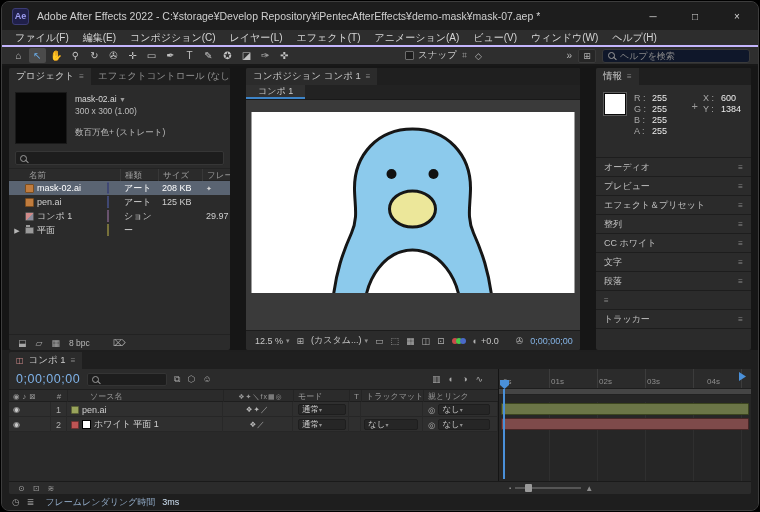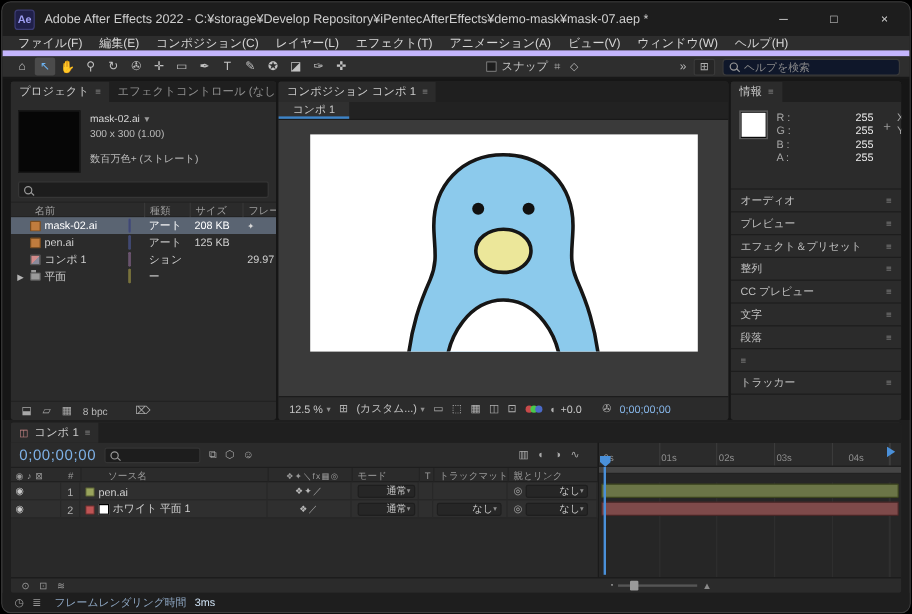--- a/index.html
+++ b/index.html
@@ -7,40 +7,40 @@
   .window{position:absolute;inset:1px;background:#1e1e1e;border:1px solid #3d3d3d;border-radius:8px;overflow:hidden;display:flex;flex-direction:column;}
 
   
   .titlebar{height:28px;background:#1d1d1d;display:flex;align-items:center;padding-left:10px;gap:8px;flex:0 0 auto;}
   .app-icon{width:17px;height:17px;background:#20204a;border:1px solid #3c3c74;border-radius:3px;color:#9e9ef2;font-size:9px;font-weight:bold;display:flex;align-items:center;justify-content:center;flex:0 0 auto;}
   .title-text{font-size:10.5px;color:#cfcfcf;white-space:nowrap;overflow:hidden;}
   .win-controls{margin-left:auto;display:flex;height:100%;flex:0 0 auto;}
   .win-btn{width:42px;height:100%;display:flex;align-items:center;justify-content:center;color:#d8d8d8;font-size:10px;}
 
   
-  .menubar{height:17px;background:#2d2d2d;display:flex;align-items:center;padding-left:6px;flex:0 0 auto;border-bottom:5px solid #c4b5fd;}
+  .menubar{height:17px;background:#2d2d2d;display:flex;align-items:center;padding-left:6px;flex:0 0 auto;border-bottom:2px solid #c4b5fd;}
   .menu-item{font-size:10px;color:#d6d6d6;padding:0 7px;white-space:nowrap;}
   .toolbar{height:19px;background:#2e2e2e;display:flex;align-items:center;padding:0 8px;gap:2px;flex:0 0 auto;border-bottom:2px solid #181818;}
   .tool{width:17px;height:15px;display:flex;align-items:center;justify-content:center;color:#c2c2c2;font-size:10px;border-radius:2px;flex:0 0 auto;}
   .tool.active{background:#4b4b4b;color:#6cb2f0;}
   .snap-group{display:flex;align-items:center;gap:4px;margin-left:110px;}
   .checkbox{width:9px;height:9px;background:#1d1d1d;border:1px solid #6d6d6d;border-radius:1px;}
   .snap-label{font-size:9.5px;color:#c8c8c8;}
   .mini-icon{color:#b5b5b5;font-size:9px;padding:0 3px;}
   .tb-right{margin-left:auto;display:flex;align-items:center;gap:6px;}
   .overflow{color:#b8b8b8;font-size:10px;}
   .ws-btn{width:18px;height:14px;background:#262626;border:1px solid #3a3a3a;border-radius:2px;color:#b0b0b0;font-size:9px;display:flex;align-items:center;justify-content:center;}
   .searchbox{width:148px;height:14px;background:#0f172a;border:1px solid #3a3a3a;border-radius:3px;display:flex;align-items:center;gap:5px;padding:0 5px;}
   .searchbox input{flex:1;background:transparent;border:none;outline:none;color:#c8c8c8;font-size:9px;}
   .searchbox input::placeholder{color:#8a8a8a;}
   .mag{position:relative;width:7px;height:7px;border:1px solid #999;border-radius:50%;display:inline-block;flex:0 0 auto;}
   .mag::after{content:"";position:absolute;width:4px;height:1px;background:#999;transform:rotate(45deg);right:-3px;bottom:-1px;}
 
   
-  .main{flex:0 0 284px;display:flex;gap:2px;padding:2px 7px 0 7px;background:#161616;}
+  .main{flex:0 0 284px;display:flex;gap:16px;padding:2px 7px 0 7px;background:#161616;}
   .panel{background:#2b2b2b;display:flex;flex-direction:column;border-radius:2px;overflow:hidden;}
   .tabstrip{height:17px;background:#1f1f1f;display:flex;align-items:stretch;flex:0 0 auto;}
   .tab{display:flex;align-items:center;gap:5px;padding:0 7px;font-size:9.5px;color:#cacaca;background:#2b2b2b;white-space:nowrap;}
   .tab.inactive{background:transparent;color:#8f8f8f;}
   .ham{color:#8a8a8a;font-size:8px;}
 
   
   .proj{width:221px;flex:0 0 auto;}
   .proj-preview{display:flex;gap:8px;padding:7px 6px 3px 6px;flex:0 0 auto;}
   .thumb{width:52px;height:52px;background:#060606;border:1px solid #191919;flex:0 0 auto;}
@@ -83,27 +83,27 @@
   .dd-arrow{color:#8f8f8f;font-size:7px;}
   .cf-icon{color:#b0b0b0;font-size:9px;}
   .rgb-dots{display:inline-flex;}
   .dot{width:6px;height:6px;border-radius:50%;margin-left:-2px;}
   .dot.r{background:#c84a4a;margin-left:0;}
   .dot.g{background:#4ac84a;}
   .dot.b{background:#4a6ac8;}
   .tc-blue{color:#85b4e6;}
 
   
-  .info{width:142px;flex:0 0 auto;}
+  .info{width:155px;flex:0 0 auto;}
   .info-body{height:72px;padding:8px 8px 0 8px;display:flex;gap:8px;font-size:9px;flex:0 0 auto;}
   .swatch{width:22px;height:22px;background:#fff;border:1px solid #0a0a0a;outline:1px solid #5a5a5a;flex:0 0 auto;}
   .ch-col{display:flex;flex-direction:column;gap:1px;}
   .ch-row{display:flex;gap:4px;line-height:10px;}
   .ch-l{color:#a8a8a8;width:14px;}
-  .ch-v{color:#ececec;margin-left:48px;}
+  .ch-v{color:#ececec;}
   .pos-wrap{margin-left:auto;display:flex;gap:5px;padding-right:2px;}
   .plus{color:#9a9a9a;font-size:11px;margin-top:7px;}
   .sections{flex:0 0 auto;}
   .section{height:19px;border-top:1px solid #1d1d1d;display:flex;align-items:center;justify-content:space-between;padding:0 8px;font-size:9px;color:#c0c0c0;white-space:nowrap;overflow:hidden;}
   .info-fill{flex:1;border-top:1px solid #1d1d1d;}
 
   
   .timeline{flex:1;margin:2px 7px 0 7px;background:#2b2b2b;border-radius:2px;display:flex;flex-direction:column;overflow:hidden;}
   .tl-body{flex:1;display:flex;overflow:hidden;}
   .tl-left{width:490px;flex:0 0 auto;display:flex;flex-direction:column;border-right:1px solid #141414;}
@@ -120,21 +120,21 @@
   .av-head{letter-spacing:3px;padding-left:4px;font-size:7.5px;}
   .sw-head{justify-content:center;font-size:7px;letter-spacing:1px;}
   .src-head{padding-left:22px;}
   .tl-row{height:15px;background:#2f2f2f;border-bottom:1px solid #262626;font-size:9px;color:#cfcfcf;flex:0 0 auto;}
   .tl-row>div{height:15px;display:flex;align-items:center;overflow:hidden;white-space:nowrap;border-right:1px solid #282828;}
   .eye{padding-left:4px;font-size:8px;color:#c8c8c8;}
   .lnum{justify-content:center;color:#b0b0b0;}
   .lname{gap:3px;padding-left:4px;}
   .lswitch{justify-content:center;font-size:7.5px;color:#b9b9b9;letter-spacing:1px;}
   .wswatch{width:9px;height:9px;background:#fff;border:1px solid #000;flex:0 0 auto;}
-  .dd{height:11px;background:#262626;border:1px solid #1e1e1e;border-radius:2px;display:inline-flex;align-items:center;justify-content:flex-end;padding:0 3px;font-size:8.5px;color:#c8c8c8;}
+  .dd{height:11px;background:#262626;border:1px solid #1e1e1e;border-radius:2px;display:inline-flex;align-items:center;justify-content:flex-start;padding:0 3px;font-size:8.5px;color:#c8c8c8;}
   .dd .dd-arrow{font-size:6px;}
   .mode-dd{width:48px;margin-left:5px;}
   .mat-dd{width:54px;margin-left:3px;}
   .par-dd{width:52px;}
   .pick{color:#a8a8a8;font-size:8.5px;padding:0 3px 0 5px;}
   .tl-fill{flex:1;background:#292929;}
 
   .tl-right{flex:1;display:flex;flex-direction:column;background:#262626;position:relative;overflow:hidden;}
   .ruler{height:20px;background:#2b2b2b;border-bottom:1px solid #1e1e1e;position:relative;flex:0 0 auto;
          background-image:repeating-linear-gradient(to right,transparent 0 47px,#3c3c3c 47px 48px);background-position:3px 0;}
@@ -421,21 +421,21 @@
           </div>
         <div class="section">
             <span>エフェクト＆プリセット</span>
             <span class="ham">≡</span>
           </div>
         <div class="section">
             <span>整列</span>
             <span class="ham">≡</span>
           </div>
         <div class="section">
-            <span>CC プレビュー</span>
+            <span>CC ホワイト</span>
             <span class="ham">≡</span>
           </div>
         <div class="section">
             <span>文字</span>
             <span class="ham">≡</span>
           </div>
         <div class="section">
             <span>段落</span>
             <span class="ham">≡</span>
           </div>

